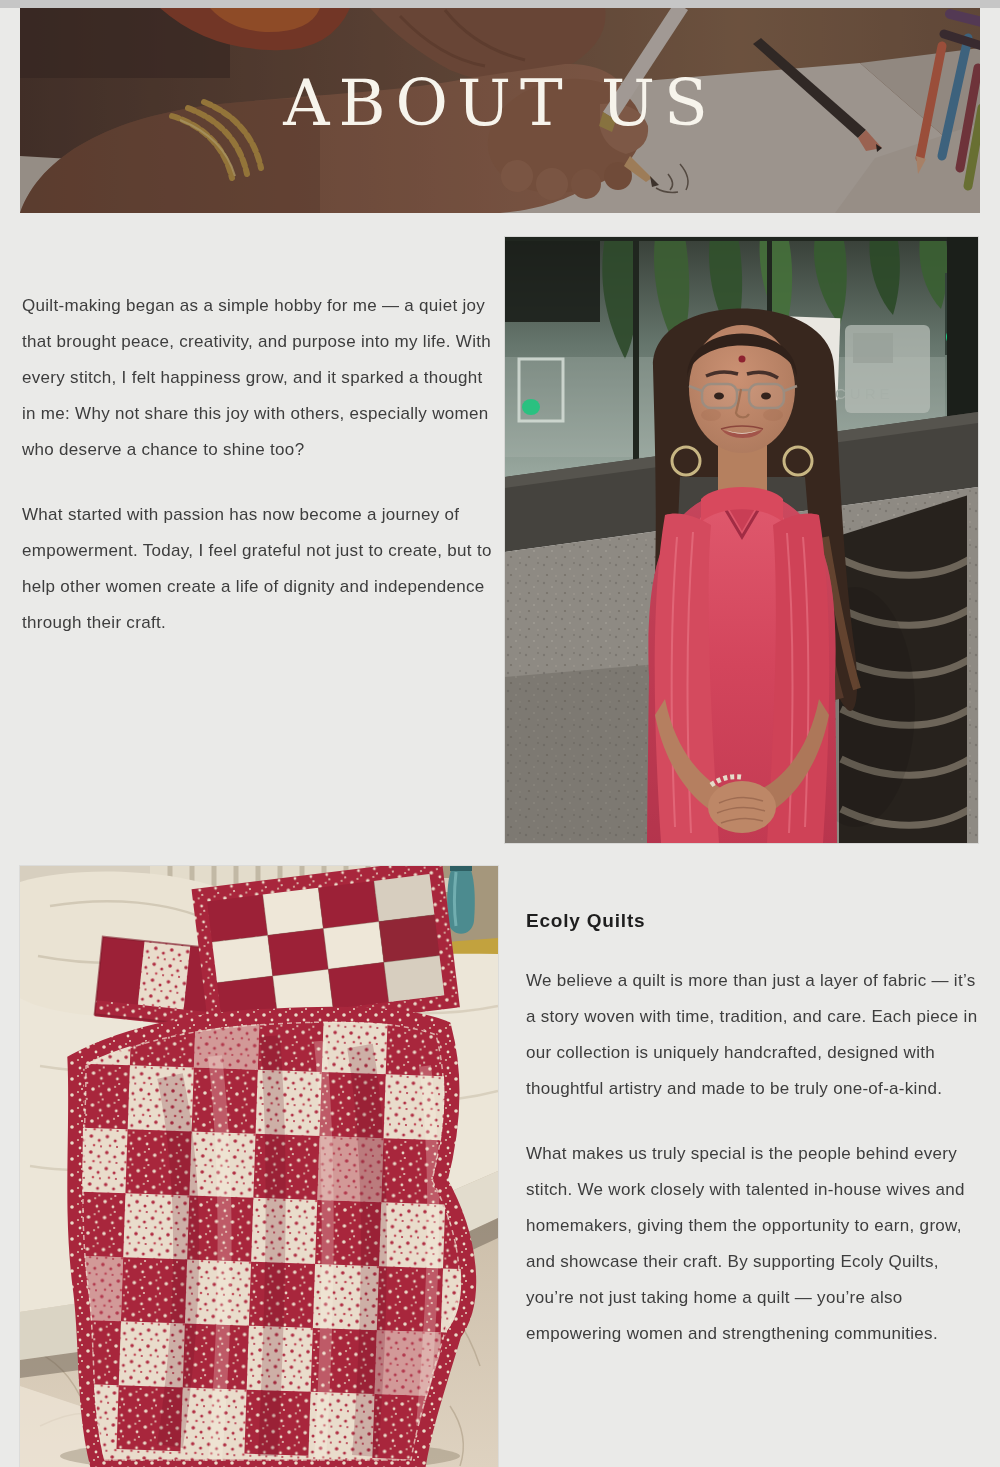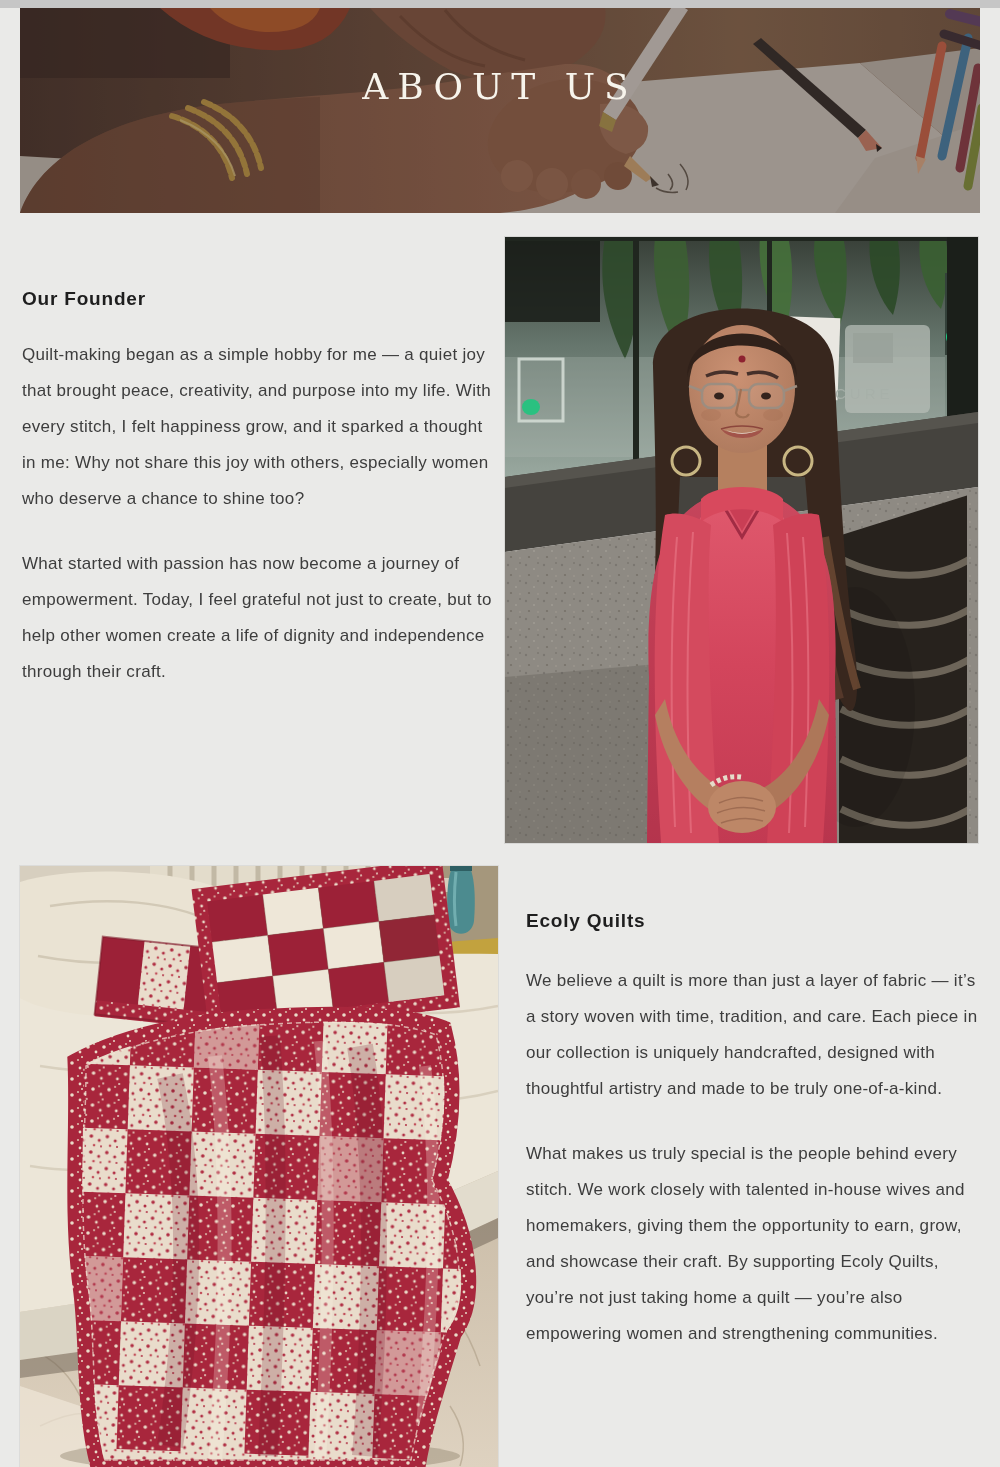--- a/index.html
+++ b/index.html
@@ -21,21 +21,21 @@
     position: absolute; left: 20px; top: 8px;
     width: 960px; height: 205px;
     overflow: hidden;
   }
   .hero svg { display: block; }
   .hero-title {
     position: absolute; left: 0; top: 58px; width: 100%;
     text-align: center;
     font-family: "DejaVu Serif", serif;
     font-weight: 400;
-    font-size: 36px;
+    font-size: 64px;
     letter-spacing: 9px;
     color: #f7f4ec;
   }
   .founder-text {
     position: absolute; left: 22px; top: 288px; width: 476px;
   }
   .ecoly-text {
     position: absolute; left: 526px; top: 903px; width: 462px;
   }
   .section-heading {
@@ -145,21 +145,20 @@
       <line x1="962" y1="100" x2="948" y2="178" stroke="#8a9a40" stroke-width="9"></line>
       <line x1="930" y1="6" x2="962" y2="14" stroke="#6a4a74" stroke-width="10"></line>
       <line x1="924" y1="26" x2="962" y2="38" stroke="#42333c" stroke-width="9"></line>
     </g>
     <rect width="960" height="205" fill="#231714" opacity="0.33"></rect>
   </svg>
   <div class="hero-title">ABOUT US</div>
 </header>
 
 <section class="founder-text">
-  <h2 class="section-heading">Our Founder</h2>
   <p class="body-par">Quilt-making began as a simple hobby for me — a quiet joy that brought peace, creativity, and purpose into my life. With every stitch, I felt happiness grow, and it sparked a thought in me: Why not share this joy with others, especially women who deserve a chance to shine too?</p>
   <p class="body-par">What started with passion has now become a journey of empowerment. Today, I feel grateful not just to create, but to help other women create a life of dignity and independence through their craft.</p>
 </section>
 
 <figure class="founder-photo">
   <svg viewBox="0 0 473 606" width="473" height="606" role="img">
     <defs>
       <linearGradient id="fGlass" x1="0" y1="0" x2="0" y2="1">
         <stop offset="0" stop-color="#384038"></stop>
         <stop offset="0.45" stop-color="#66766d"></stop>

